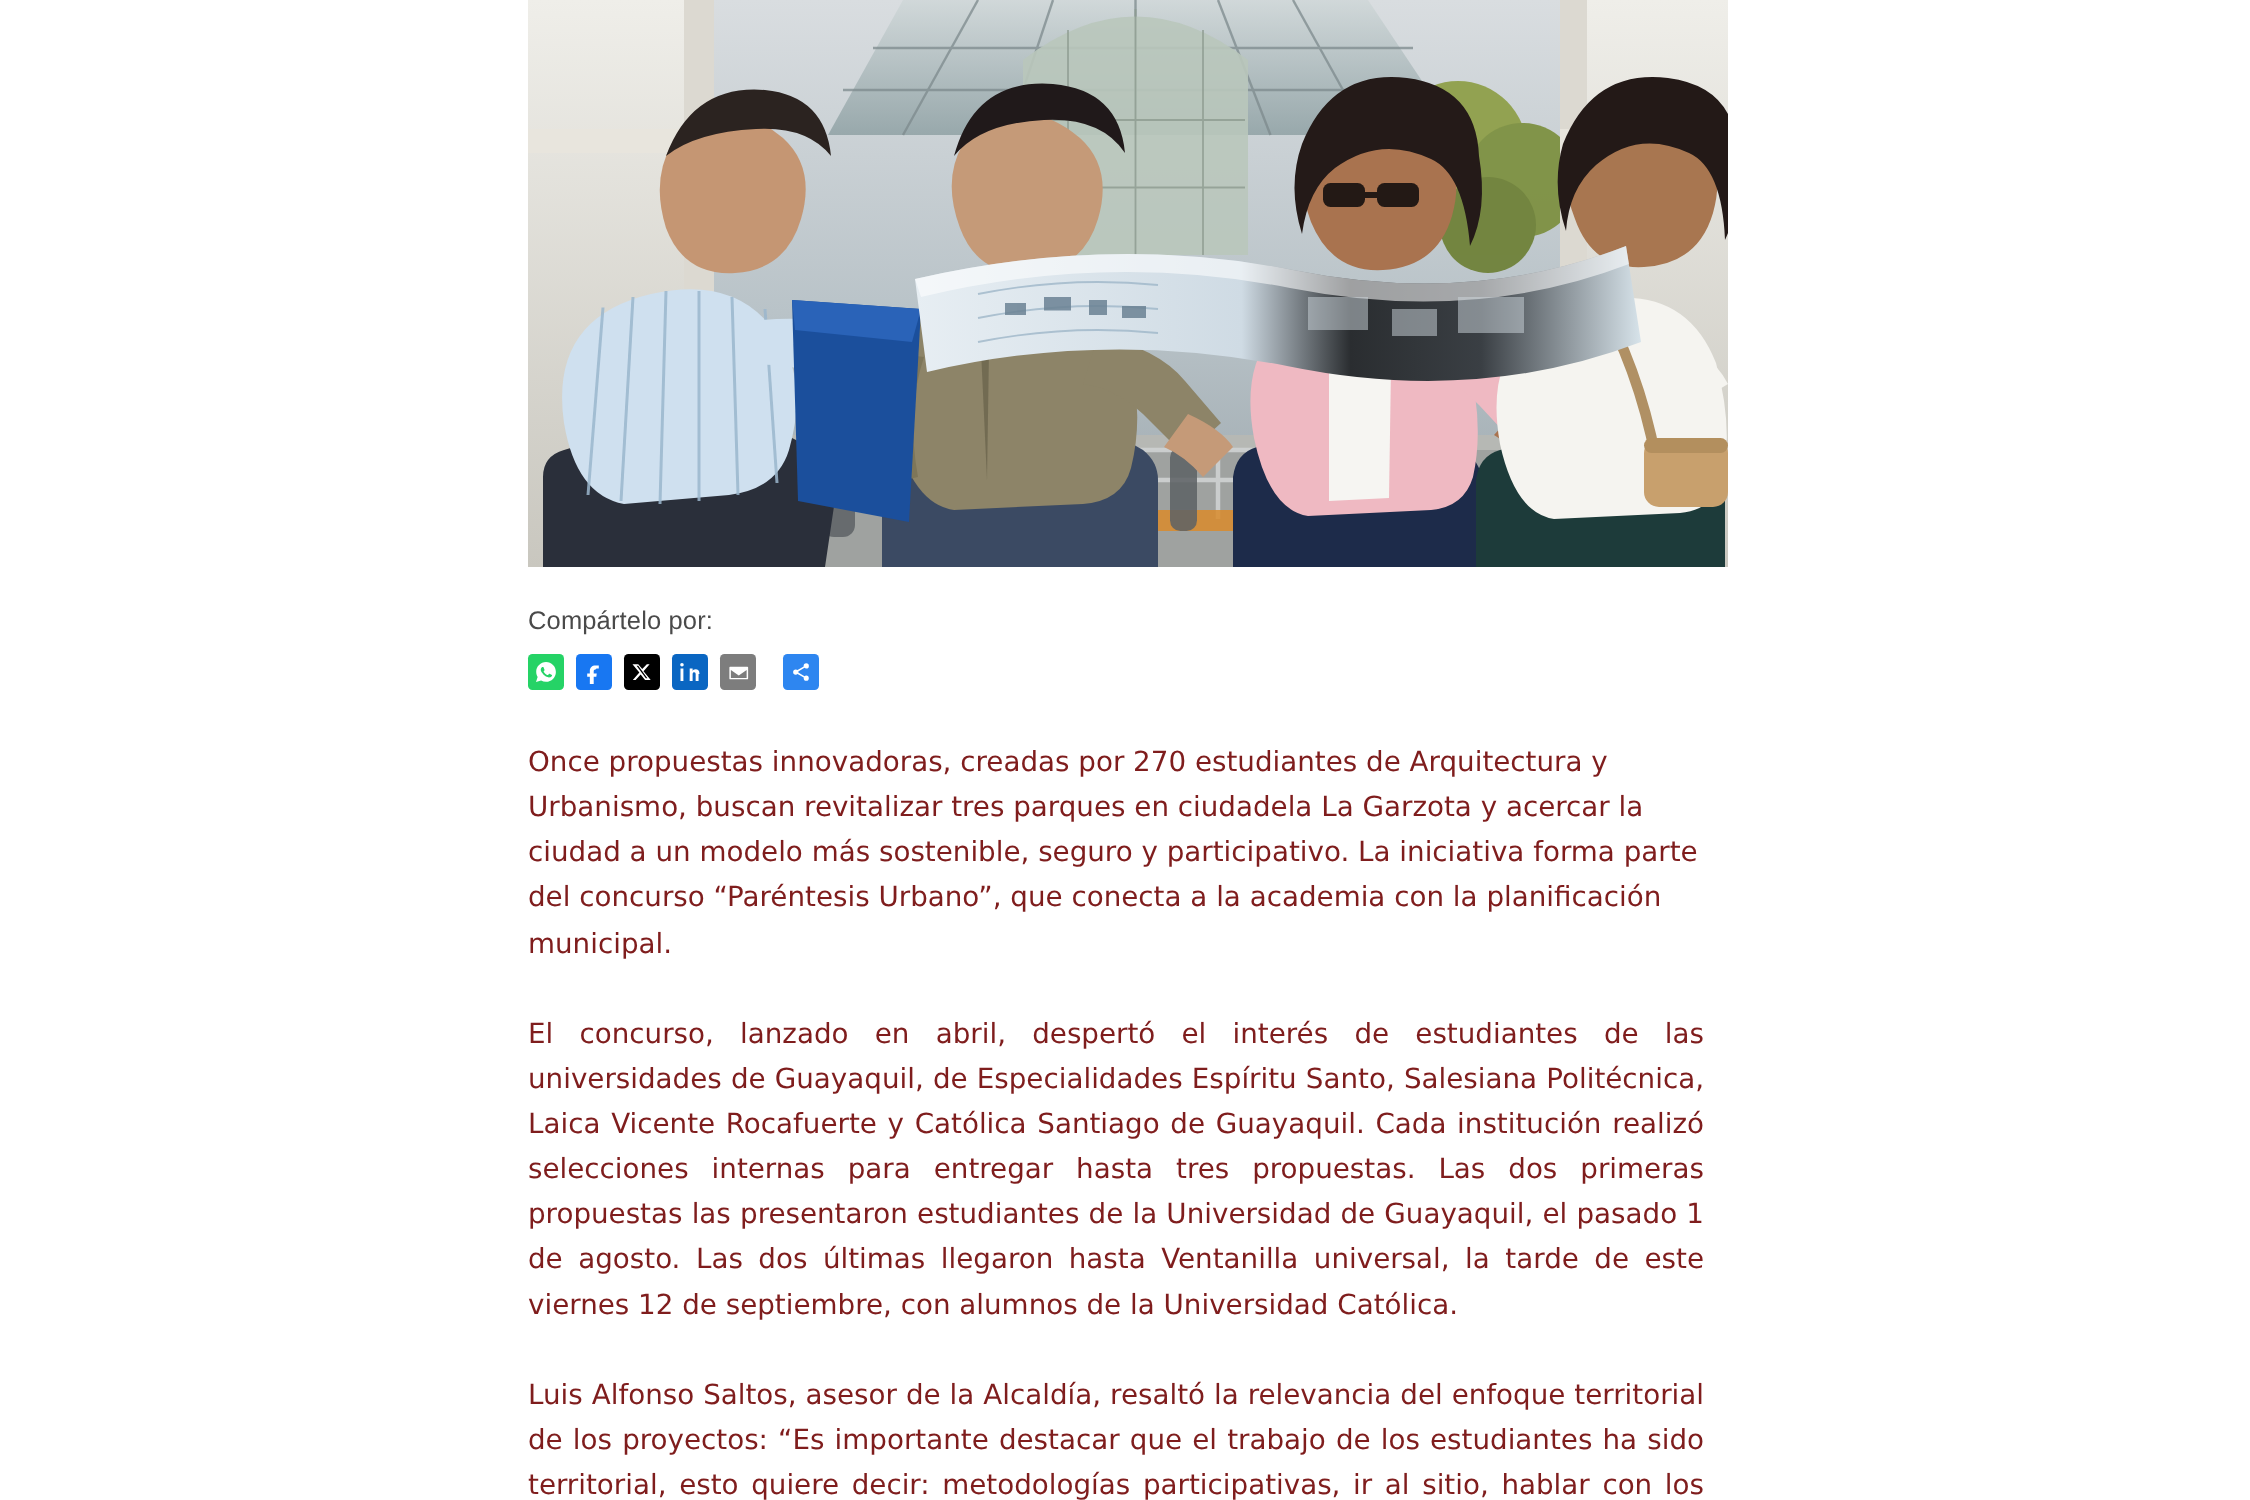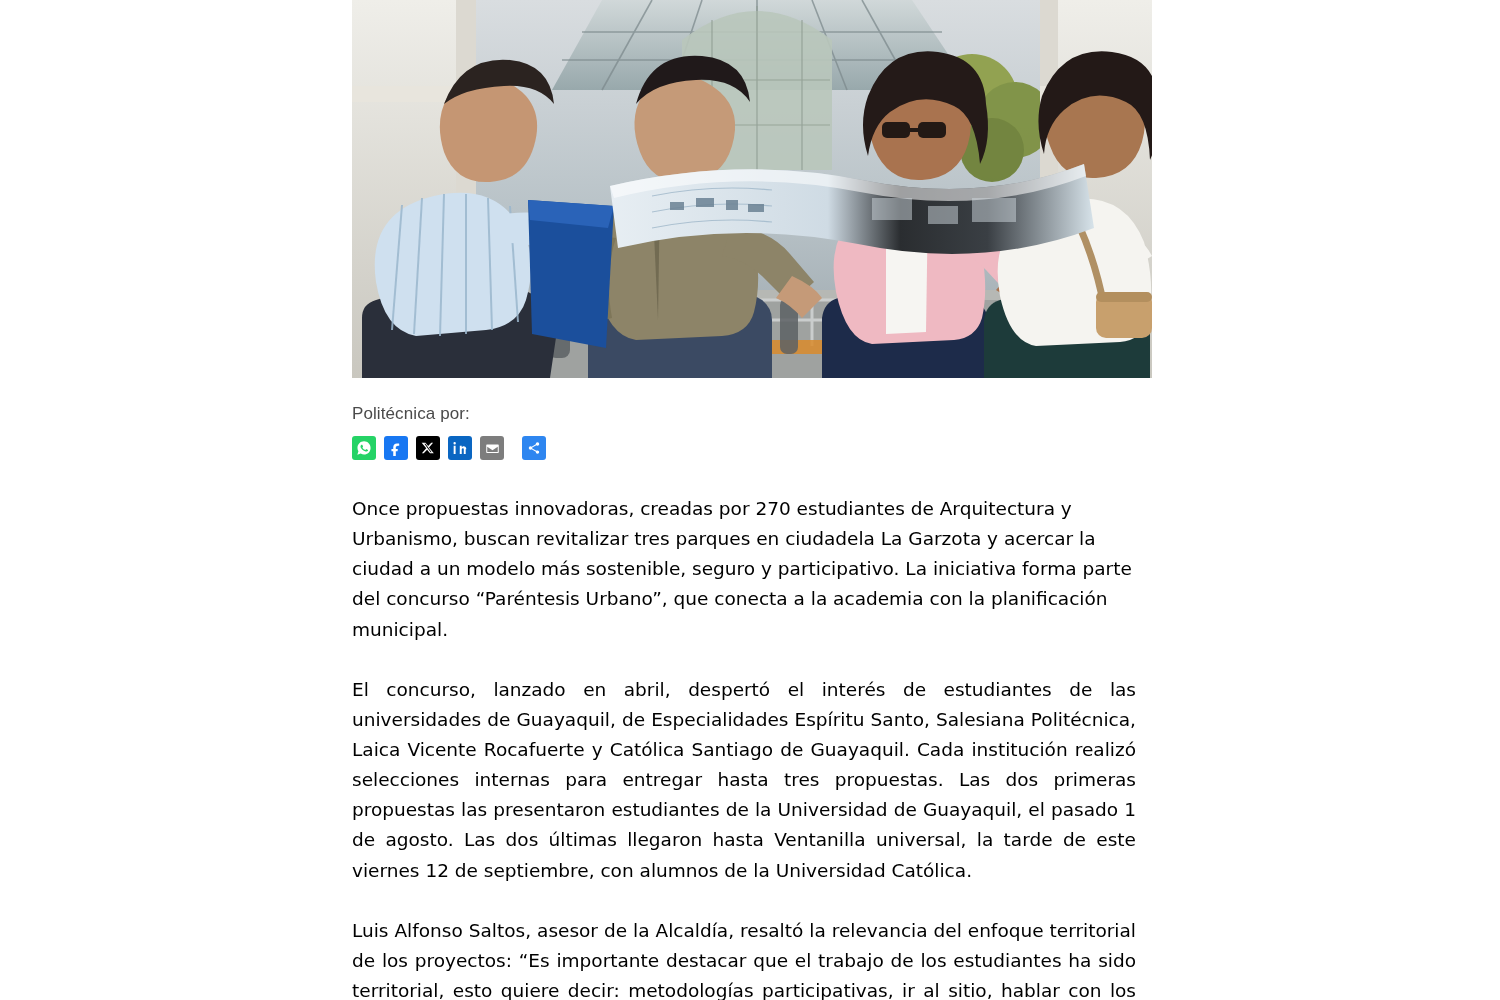--- a/index.html
+++ b/index.html
@@ -72,21 +72,21 @@
   
   .body-text {
     margin-top: 34px;
     width: 784px;
   }
   .body-text p {
     margin: 0 0 30px 0;
     font-family: "DejaVu Sans", sans-serif;
     font-size: 18.5px;
     line-height: 1.63;
-    color: #000000;
+    color: #7f1d1d;
     text-align: justify;
   }
   .body-text p.first { text-align: left; }
 </style>
 </head>
 <body>
 
 <div class="page">
   <div class="article">
 
@@ -249,21 +249,21 @@
           <g fill="#cfd8de" opacity="0.5">
             <rect x="520" y="198" width="40" height="22"></rect>
             <rect x="576" y="206" width="30" height="18"></rect>
             <rect x="620" y="198" width="44" height="24"></rect>
           </g>
         </g>
       </svg>
     </div>
 
     <div>
-      <div class="share-label">Politécnica por:</div>
+      <div class="share-label">Compártelo por:</div>
       <div class="share-row">
 
         <div class="share-btn sb-whatsapp" title="WhatsApp">
           <svg width="16" height="16" viewBox="0 0 24 24" fill="#ffffff" aria-hidden="true">
             <path d="M12.04 2C6.6 2 2.2 6.4 2.2 11.84c0 1.9.52 3.68 1.44 5.2L2 22l5.08-1.6a9.8 9.8 0 0 0 4.96 1.34h.01c5.43 0 9.84-4.4 9.84-9.84C21.89 6.4 17.48 2 12.04 2zm5.75 14.02c-.24.67-1.42 1.3-1.95 1.34-.5.05-.97.23-3.3-.69-2.77-1.09-4.52-3.93-4.66-4.12-.14-.19-1.12-1.49-1.12-2.84 0-1.35.71-2.02.96-2.29.25-.27.55-.34.73-.34h.52c.17 0 .4-.06.62.48.24.57.8 1.96.87 2.1.07.14.12.31.02.5-.09.19-.14.31-.28.48-.14.17-.3.37-.42.5-.14.14-.29.29-.12.57.17.28.73 1.2 1.56 1.95 1.07.95 1.97 1.25 2.25 1.39.28.14.44.12.6-.07.17-.19.7-.81.88-1.09.19-.28.37-.23.62-.14.25.1 1.63.77 1.91.91.28.14.47.21.54.33.07.12.07.69-.17 1.36z"></path>
           </svg>
         </div>
 
         <div class="share-btn sb-facebook" title="Facebook">
           <svg width="16" height="16" viewBox="0 0 24 24" fill="#ffffff" aria-hidden="true">

